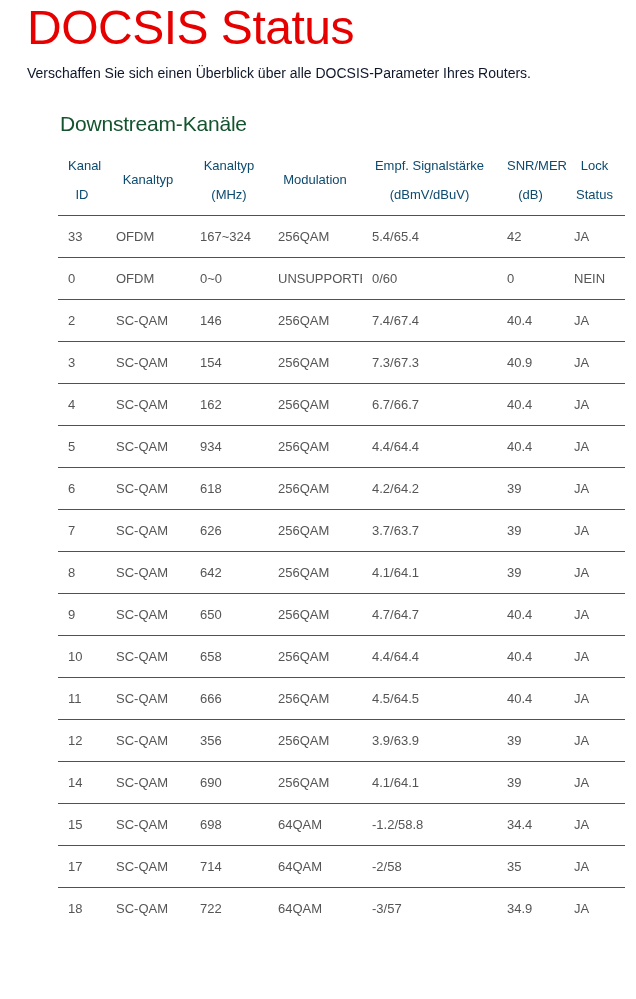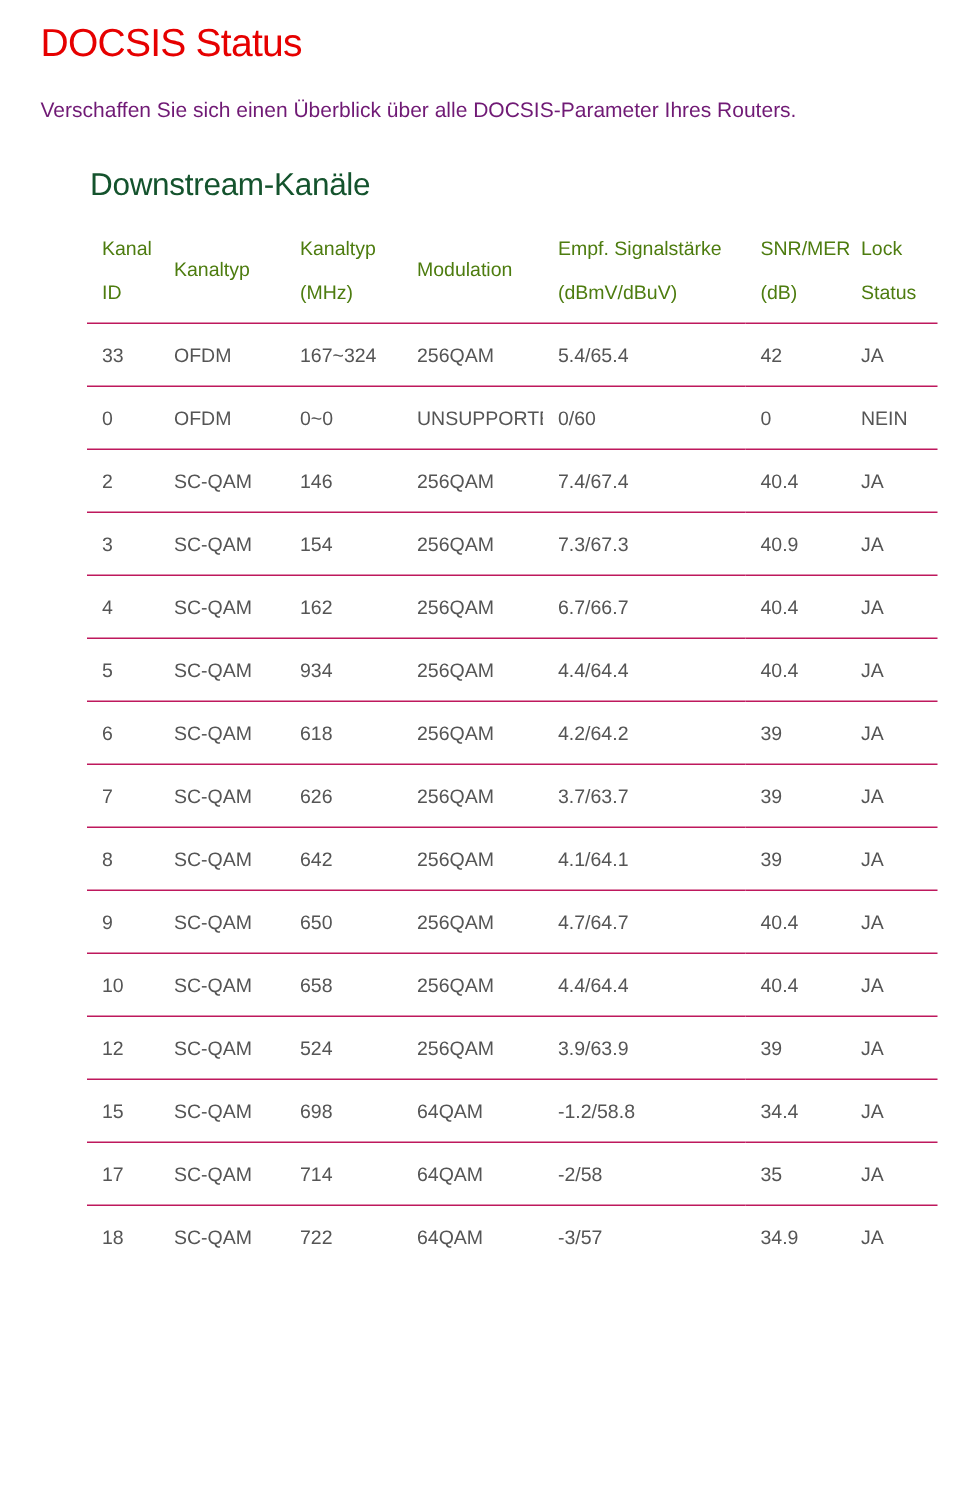--- a/index.html
+++ b/index.html
@@ -10,32 +10,32 @@
     font-family: "Liberation Sans", sans-serif;
   }
   body {
     width: 636px;
     height: 999px;
     overflow: hidden;
     position: relative;
   }
   .page-title {
     margin: 8px 0 0 27px;
-    font-size: 26px;
+    font-size: 48px;
     line-height: 40px;
     font-weight: 500;
     color: #e60000;
     letter-spacing: -0.5px;
   }
   .page-subtitle {
     margin: 16px 0 12px 27px;
     font-size: 14px;
     line-height: 18px;
     font-weight: 400;
-    color: #701a75;
+    color: #0f172a;
   }
   .section-heading {
     margin: 30px 0 0 60px;
     font-size: 21px;
     line-height: 24px;
     font-weight: 500;
     color: #14532d;
     letter-spacing: -0.2px;
   }
   table.channels {
@@ -49,24 +49,24 @@
   table.channels col.c1 { width: 48px; }
   table.channels col.c2 { width: 84px; }
   table.channels col.c3 { width: 78px; }
   table.channels col.c4 { width: 94px; }
   table.channels col.c5 { width: 135px; }
   table.channels col.c6 { width: 67px; }
   table.channels col.c7 { width: 61px; }
   table.channels th {
     height: 70px;
     padding: 0 10px;
-    text-align: left;
+    text-align: center;
     vertical-align: middle;
     font-weight: 400;
-    color: #4d7c0f;
+    color: #0c4a6e;
     line-height: 29px;
     white-space: pre-line;
   }
   table.channels td {
     height: 42px;
     padding: 0 10px;
     text-align: left;
     vertical-align: middle;
     white-space: nowrap;
     overflow: hidden;
@@ -206,25 +206,43 @@
           <tr>
             <td>10</td>
             <td>SC-QAM</td>
             <td>658</td>
             <td>256QAM</td>
             <td>4.4/64.4</td>
             <td>40.4</td>
             <td>JA</td>
           </tr>
           <tr>
+            <td>11</td>
+            <td>SC-QAM</td>
+            <td>666</td>
+            <td>256QAM</td>
+            <td>4.5/64.5</td>
+            <td>40.4</td>
+            <td>JA</td>
+          </tr>
+          <tr>
             <td>12</td>
             <td>SC-QAM</td>
-            <td>524</td>
+            <td>356</td>
             <td>256QAM</td>
             <td>3.9/63.9</td>
+            <td>39</td>
+            <td>JA</td>
+          </tr>
+          <tr>
+            <td>14</td>
+            <td>SC-QAM</td>
+            <td>690</td>
+            <td>256QAM</td>
+            <td>4.1/64.1</td>
             <td>39</td>
             <td>JA</td>
           </tr>
           <tr>
             <td>15</td>
             <td>SC-QAM</td>
             <td>698</td>
             <td>64QAM</td>
             <td>-1.2/58.8</td>
             <td>34.4</td>

